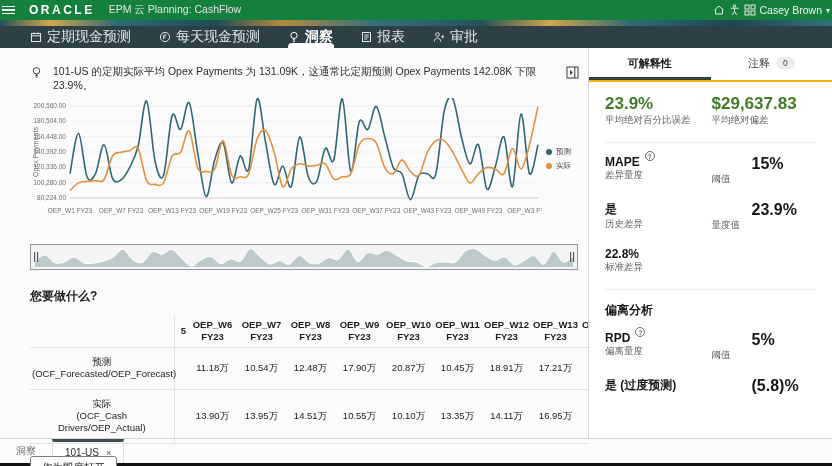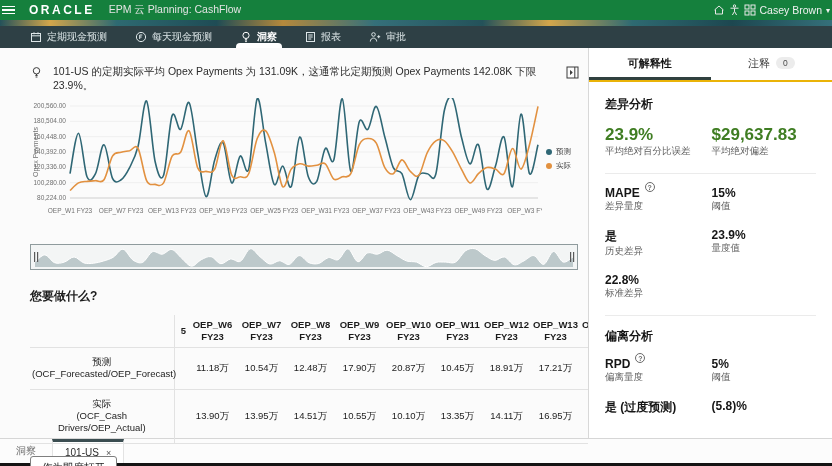--- a/index.html
+++ b/index.html
@@ -17,21 +17,21 @@
   .topbar-right svg { display:block; }
   .user { font-size:10.5px; color:#f0f0f0; display:flex; align-items:center; gap:4px; }
   .caret { font-size:8px; }
 
   
   .banner { height:6px; flex:0 0 auto;
     background:linear-gradient(90deg,#24525a 0%,#d3a64b 6%,#2e6a72 14%,#1f4c55 26%,#b5893c 34%,#35707a 45%,#24525a 58%,#d3a64b 66%,#2e6a72 76%,#1d4750 88%,#35707a 100%); }
 
   
   .navbar { height:22px; background:#2e4045; display:flex; align-items:center; padding-left:28px; gap:24px; flex:0 0 auto; }
-  .navtab { position:relative; height:22px; display:flex; align-items:center; gap:5px; color:#dde6e8; font-size:10px; cursor:pointer; padding:0 2px; }
+  .navtab { position:relative; height:22px; display:flex; align-items:center; gap:5px; color:#dde6e8; font-size:14px; cursor:pointer; padding:0 2px; }
   .navtab svg { display:block; }
   .navtab.active { color:#fff; font-weight:bold; }
   .navtab.active::after { content:""; position:absolute; left:50%; transform:translateX(-50%);
     bottom:0; width:46px; height:5px; background:#fff; border-radius:4px 4px 0 0; }
 
   
   .main { flex:1 1 auto; display:flex; min-height:0; background:#fbfbfb; }
   .content { width:588px; flex:0 0 auto; padding:0 0 0 30px; position:relative; }
 
   .insight-row { display:flex; align-items:flex-start; gap:10px; padding:9px 8px 4px 0;margin-top:7px; }
@@ -70,21 +70,21 @@
   .panel { flex:1 1 auto; border-left:1px solid #d8d8d8; background:#fff; display:flex; flex-direction:column; min-height:0; }
   .panel-tabs { display:flex; border-bottom:2px solid #eab308; flex:0 0 auto; }
   .ptab { flex:1; text-align:center; font-size:11px; color:#3a3a3a; padding:8px 0 6px; cursor:pointer; position:relative; }
   .ptab.active { font-weight:bold; color:#161616; border-bottom:3px solid #30403f; }
   .badge { display:inline-block; background:#ececec; border-radius:8px; font-size:8.5px; color:#4a4a4a;
     padding:1px 7px; margin-left:6px; vertical-align:1px; }
   .panel-body { padding:12px 16px 0 16px; overflow:hidden; }
   .sec-title { font-size:12px; font-weight:bold; color:#161616; margin:2px 0 12px; }
   .mgrid { display:grid; grid-template-columns:1.02fr 1fr; margin-bottom:15px; }
   .mval-big { font-size:17px; font-weight:bold; }
-  .mval { font-size:12px; font-weight:bold; color:#161616; }
+  .mval { font-size:16px; font-weight:bold; color:#161616;margin-left:40px; }
   .mname { font-size:12px; font-weight:bold; color:#161616; display:flex; align-items:flex-start; gap:5px; }
   .mlab { font-size:9.5px; color:#5d5d5d; }
   .help { display:inline-block; width:10px; height:10px; border:1px solid #6a6a6a; border-radius:50%;
     font-size:7px; line-height:9px; text-align:center; color:#6a6a6a; position:relative; top:-4px; cursor:pointer; }
   .pdivider { border:none; border-top:1px solid #ebebeb; margin:2px 0 12px; }
 
   
   .bottombar { height:25px; background:#fcfcfc; border-top:1px solid #d6d6d6; display:flex; align-items:stretch; flex:0 0 auto; }
   .ctx-label { font-size:10px; color:#6d6d6d; display:flex; align-items:center; padding:0 16px; }
   .btab { display:flex; align-items:center; gap:7px; font-size:10px; color:#2c2c2c; background:#fff;
@@ -321,21 +321,20 @@
     </section>
 
     <aside class="panel">
       <div class="panel-tabs">
         <div class="ptab active">可解释性</div>
         <div class="ptab">
           <span>注释</span><span class="badge">0</span>
         </div>
       </div>
       <div class="panel-body">
-        <div class="sec-title">差异分析</div>
 
         <div class="mgrid">
           <div>
             <div class="mval-big green" style="color: rgb(63, 125, 34);">23.9%</div>
             <div class="mlab">平均绝对百分比误差</div>
           </div>
           <div>
             <div class="mval-big green" style="color: rgb(63, 125, 34);">$29,637.83</div>
             <div class="mlab">平均绝对偏差</div>
           </div>

